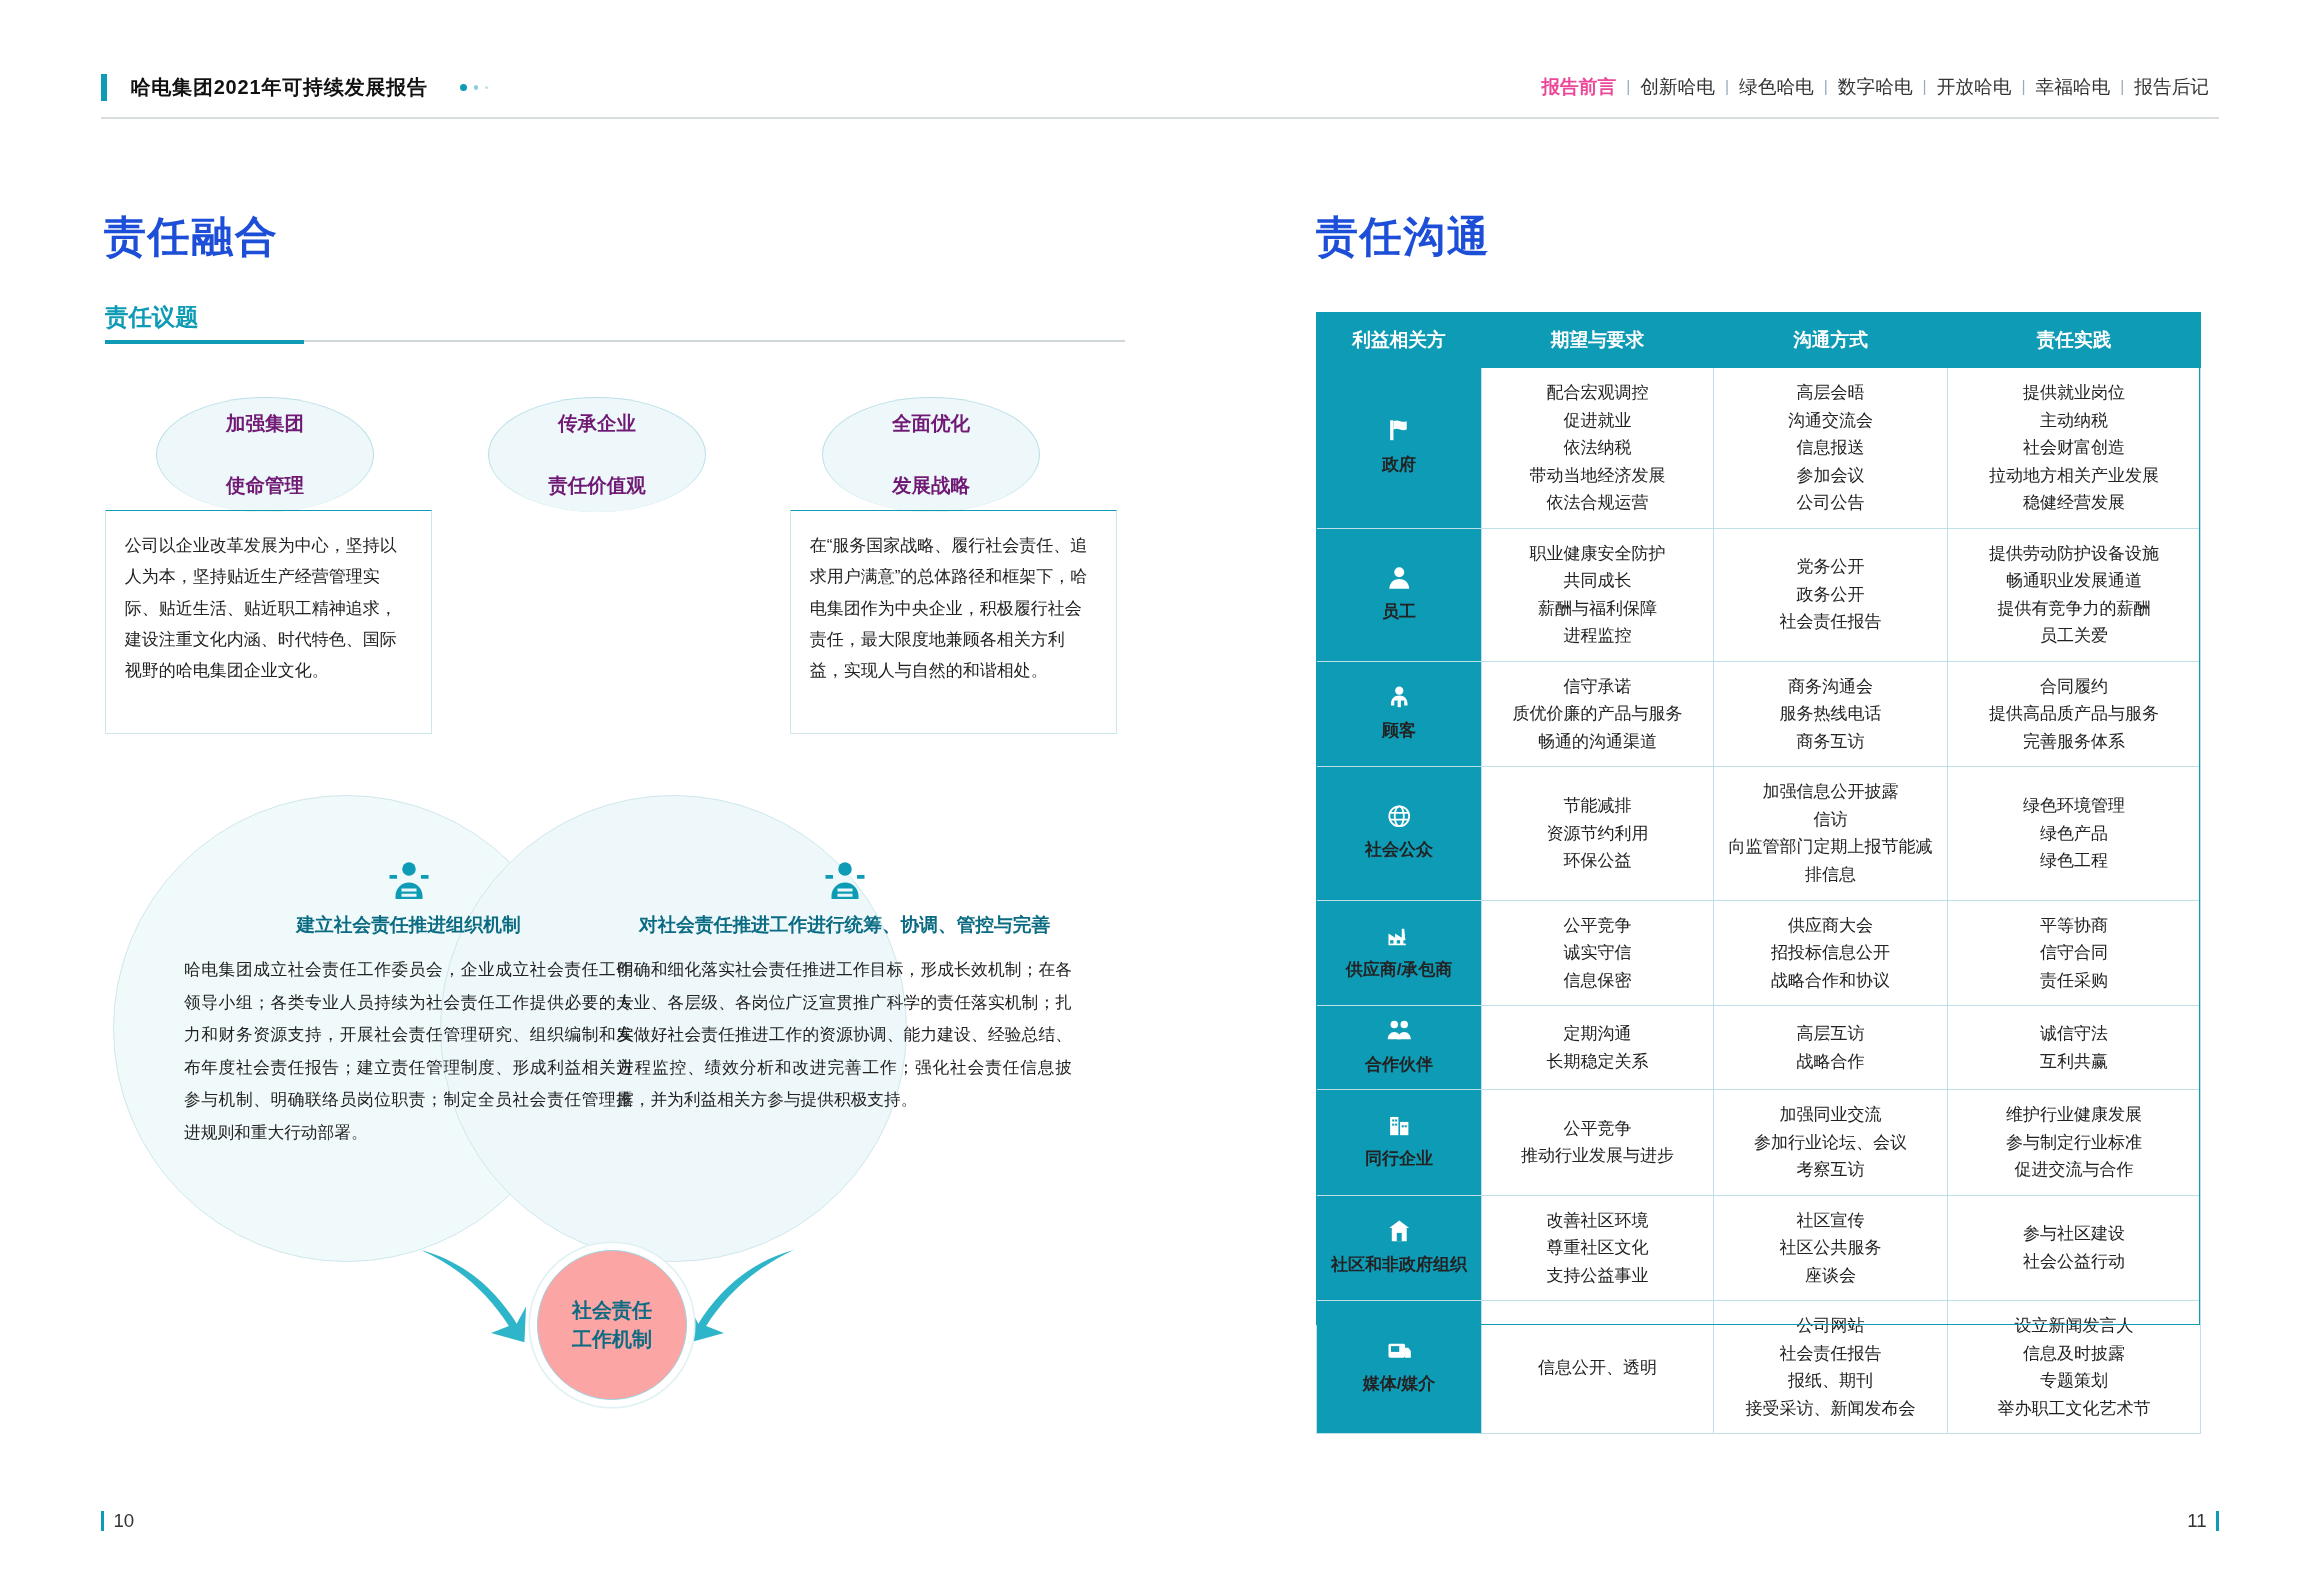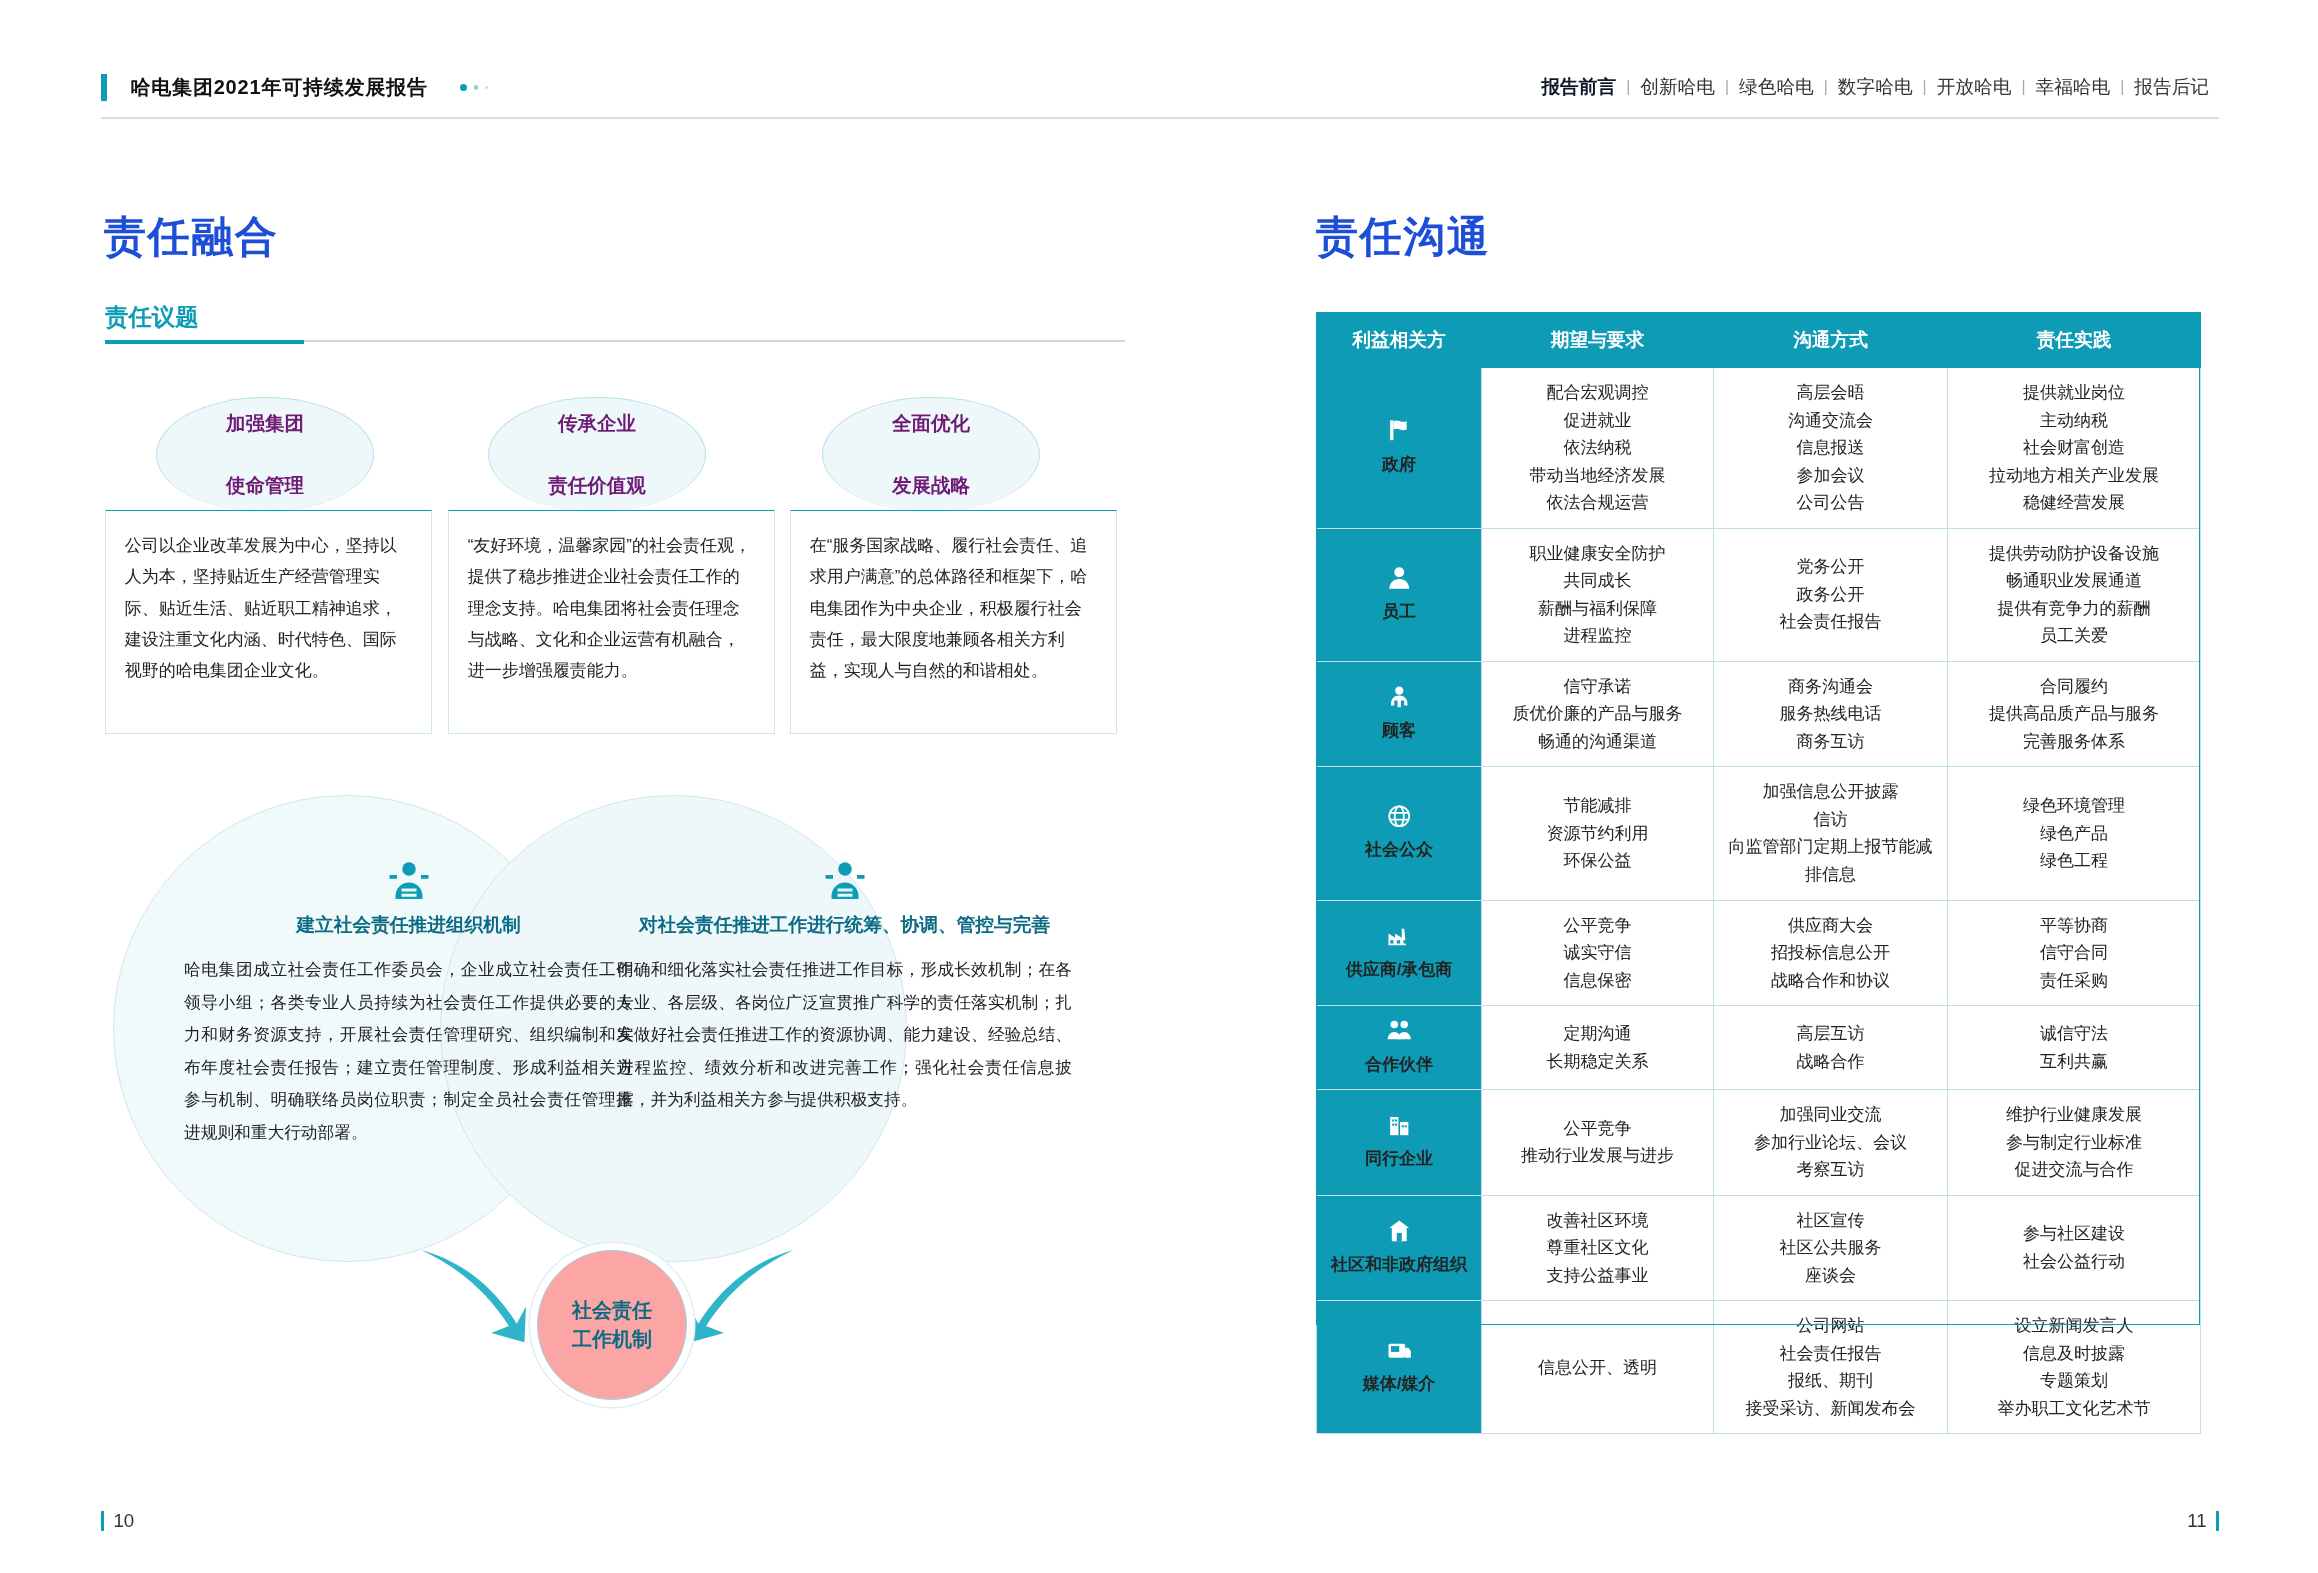--- a/index.html
+++ b/index.html
@@ -22,21 +22,21 @@
   .hdr-dots{display:flex;align-items:center;gap:7px;margin-left:7.8px;}
   .hdr-dots i{width:7px;height:7px;border-radius:50%;background:#0e9bb5;display:block;}
   .hdr-dots i.small{width:4.7px;height:4.7px;background:#8ccede;}
   .hdr-dots i.tiny{width:3.1px;height:3.1px;background:#bfe3ec;}
 
   .hdr-right{
     position:absolute;right:100px;top:74px;display:flex;align-items:center;
     font-size:18.7px;color:#333;
   }
   .hdr-right .nav{padding:0 10px;white-space:nowrap;}
-  .hdr-right .nav.active{color:#0f172a;font-weight:bold;}
+  .hdr-right .nav.active{color:#ec4899;font-weight:bold;}
   .hdr-right .sep{color:#9ab;font-size:15.6px;}
 
   .hdr-rule{position:absolute;left:101px;right:100px;top:117px;height:1.6px;background:#d8dde0;}
 
   
   .sec-title{
     position:absolute;font-size:42px;font-weight:bold;color:#1d4ed8;letter-spacing:1.6px;
   }
   #sec-left{left:104px;top:209px;}
   #sec-right{left:1316px;top:209px;}
@@ -195,21 +195,20 @@
     <div class="circ c2">
       <span>
         <span>传承企业</span><br>
         <span>责任价值观</span>
       </span>
     </div>
   </div>
 
   <div class="box-row">
     <div class="box b1">公司以企业改革发展为中心，坚持以人为本，坚持贴近生产经营管理实际、贴近生活、贴近职工精神追求，建设注重文化内涵、时代特色、国际视野的哈电集团企业文化。</div>
-    <div class="box b2">“友好环境，温馨家园”的社会责任观，提供了稳步推进企业社会责任工作的理念支持。哈电集团将社会责任理念与战略、文化和企业运营有机融合，进一步增强履责能力。</div>
     <div class="box b3">在“服务国家战略、履行社会责任、追求用户满意”的总体路径和框架下，哈电集团作为中央企业，积极履行社会责任，最大限度地兼顾各相关方利益，实现人与自然的和谐相处。</div>
   </div>
 
   <div class="venn">
     <div class="venn-c vl"></div>
     <div class="venn-c vr"></div>
 
     <div class="venn-inner il">
       <div class="vicon">
         <svg viewBox="0 0 64 64" fill="#0e9bb5" xmlns="http://www.w3.org/2000/svg">

